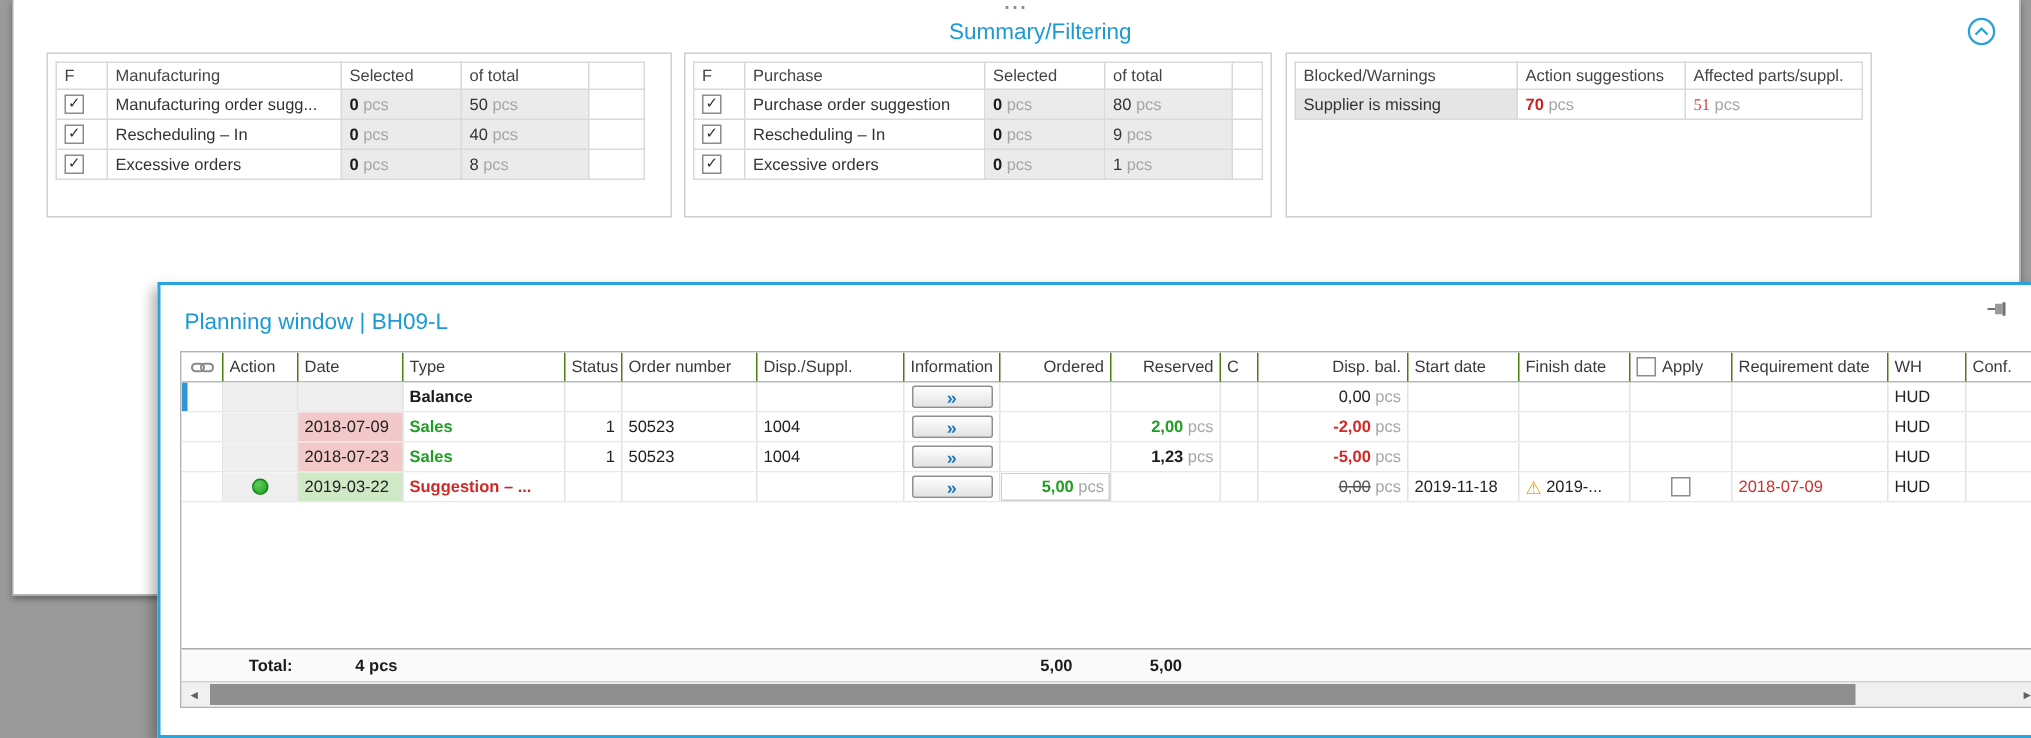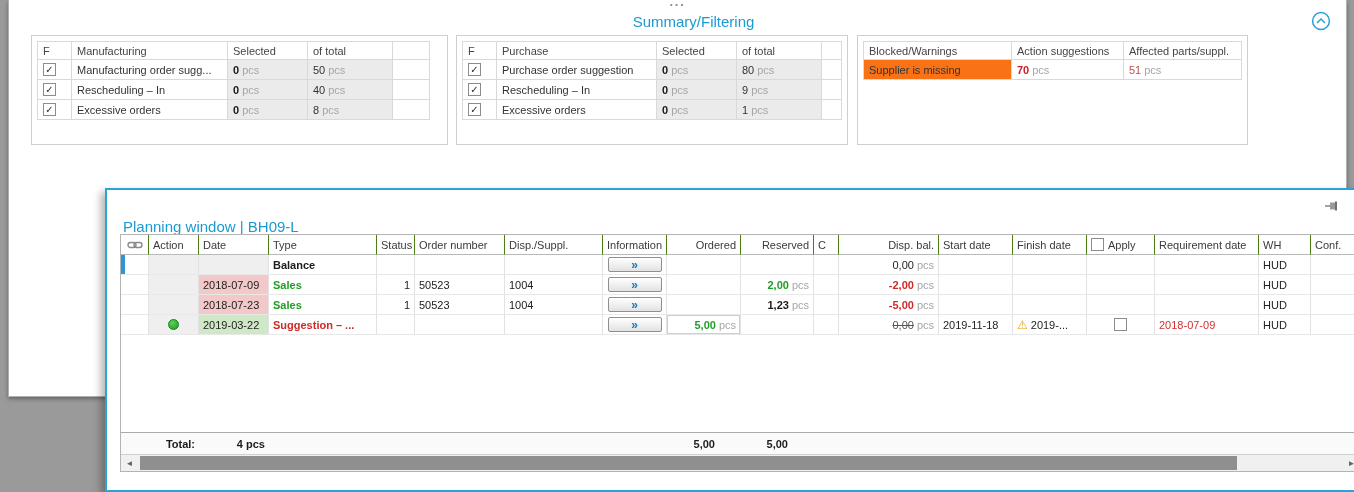--- a/index.html
+++ b/index.html
@@ -21,34 +21,34 @@
   .gb-manufacturing { left:22px;  width:417px; height:110px; }
   .gb-purchase      { left:447px; width:392px; height:110px; }
   .gb-blocked       { left:848px; width:391px; height:110px; }
 
   table.sum { border-collapse:collapse; font-size:11px; color:#333; table-layout:fixed; }
   table.sum th, table.sum td { border:1px solid #d9d9d9; padding:0 5px; height:20px;
     font-weight:normal; text-align:left; white-space:nowrap; overflow:hidden; }
   table.sum th { height:18px; color:#444; background:#fff; }
   .ra-c { text-align:right; }
   td.numcell { background:#ebebeb; text-align:right; }
-  td.labelgray { background:#f97316; }
+  td.labelgray { background:#e5e5e5; }
   .val-b { font-weight:bold; color:#1a1a1a; }
   .unit { color:#a6a6a6; margin-left:3px; }
   .red-b { color:#cc2020; font-weight:bold; }
-  .red-n { color:#cc4a4a; }
+  .red-n { color:#cc4a4a;font-family:Liberation Serif, serif; }
   td.cbcell { text-align:center; }
   .cb { display:inline-flex; width:13px; height:13px; border:1px solid #8c8c8c; background:#fff;
     align-items:center; justify-content:center; font-size:10px; color:#2d2d2d; line-height:1;
     vertical-align:middle; cursor:pointer; }
 
   
   .planning-window { position:absolute; left:105px; top:188px; width:1252px; height:304px;
     background:#fff; border:2px solid #2aa2dc; box-shadow:-4px 4px 8px rgba(0,0,0,.3); }
-  .pw-title { position:absolute; left:16px; top:28px; color:#1b9ad3; font-size:15px; }
+  .pw-title { position:absolute; left:16px; top:16px; color:#1b9ad3; font-size:15px; }
   .pin-btn { position:absolute; right:16px; top:9px; cursor:pointer; }
 
   .grid { position:absolute; left:13px; top:44px; right:-6px; bottom:18px;
     border:1px solid #b3b3b3; background:#fff; display:flex; flex-direction:column; overflow:hidden; }
   .hrow, .row, .total-row { display:flex; flex:none; }
   .hrow { height:20px; background:#fff; }
   .row  { height:20px; border-bottom:1px solid #e8e8e8; background:#fff; }
   .cell { flex:none; display:flex; align-items:center; padding:0 4px; font-size:11px; color:#222;
     white-space:nowrap; overflow:hidden; border-right:1px solid #e2e2e2; position:relative; }
   .hrow .cell { border-right:1px solid #4d7c0f; border-bottom:1px solid #b9b9b9; color:#3a3a3a; }

